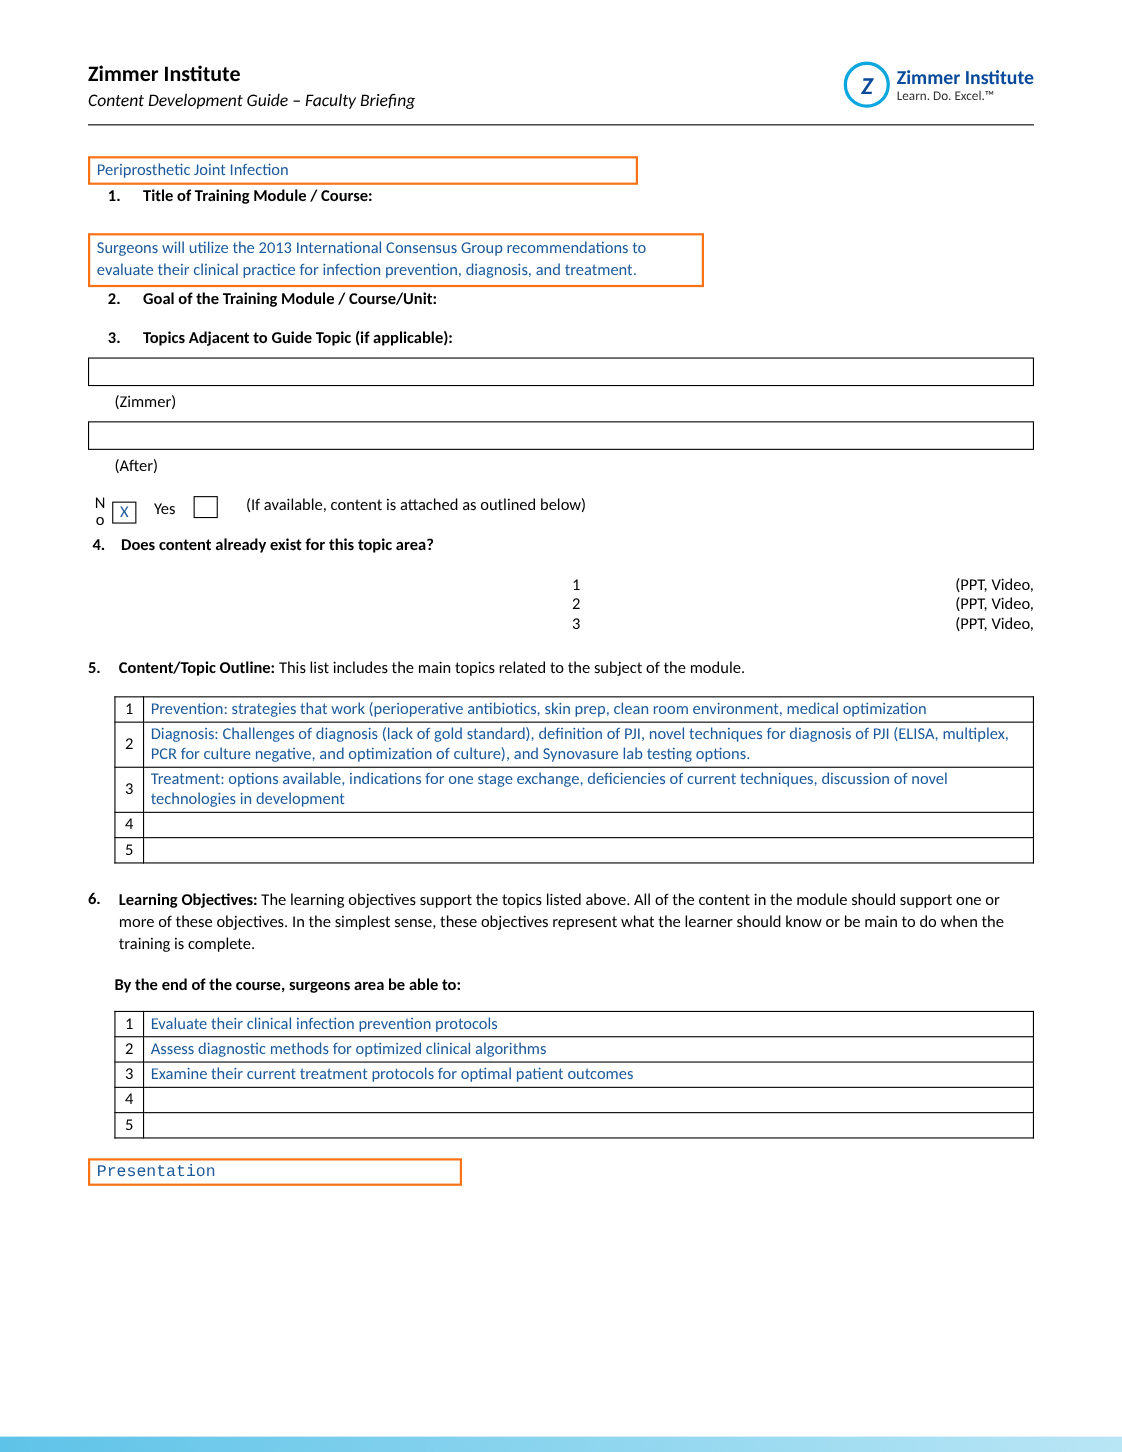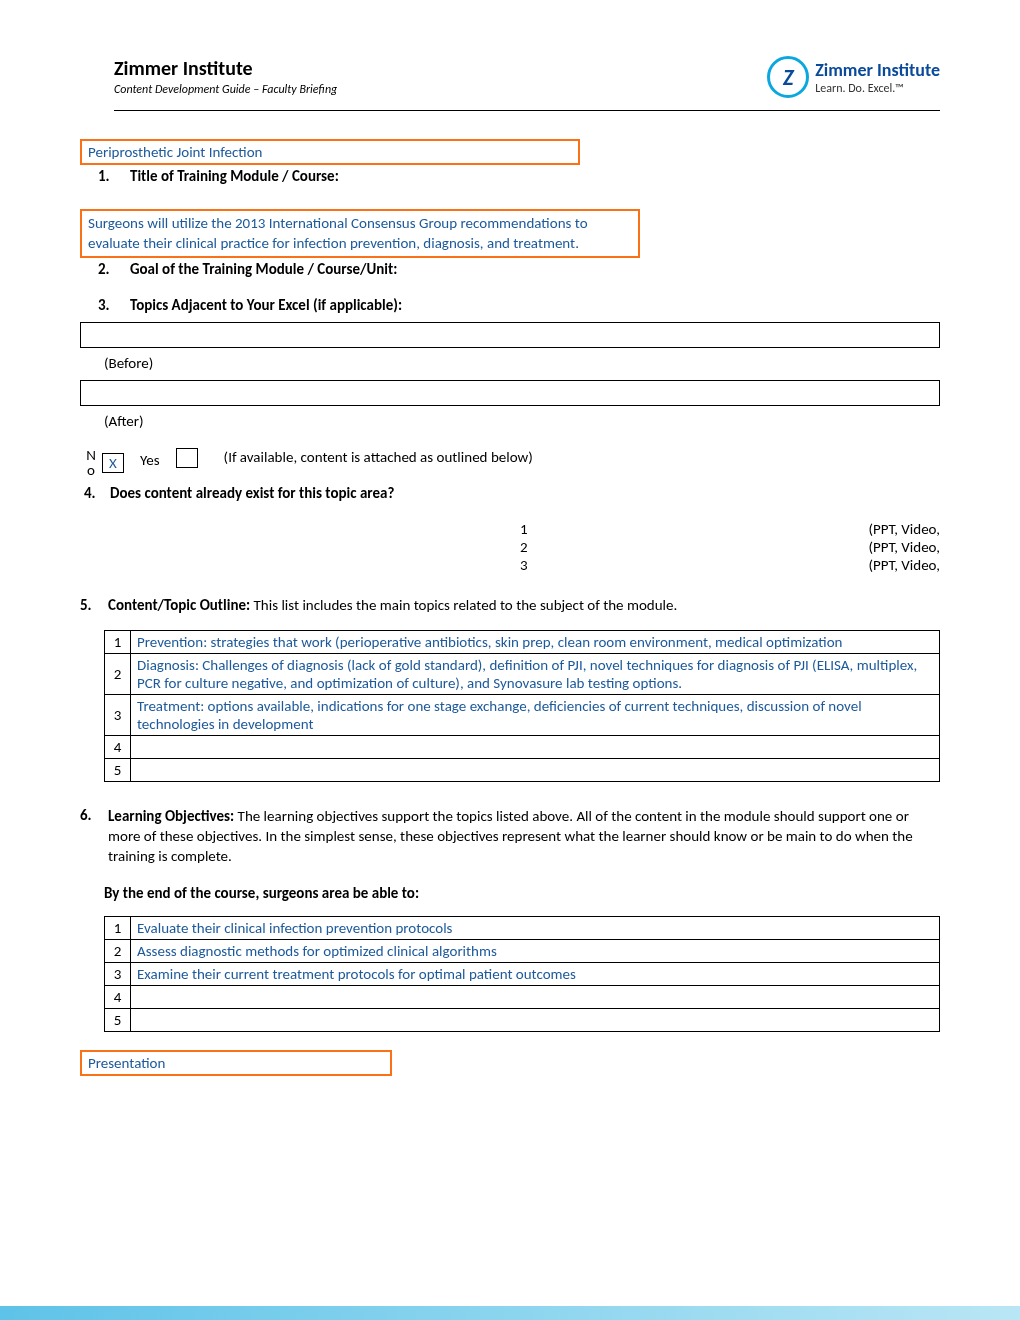--- a/index.html
+++ b/index.html
@@ -15,29 +15,28 @@
     .page {
       padding: 56px 80px 0 80px;
     }
     .header {
       display: flex;
       justify-content: space-between;
       align-items: flex-start;
       padding-bottom: 12px;
       border-bottom: 1px solid #000;
       margin-bottom: 28px;
-      margin-left: 34px;
     }
     .header-left .l1 {
       font-weight: bold;
       font-size: 20px;
     }
     .header-left .l2 {
       font-style: italic;
-      font-size: 12px;
+      font-size: 16px;
       font-weight: 400;
       margin-top: 2px;
     }
     .logo {
       display: flex;
       align-items: center;
       gap: 6px;
     }
     .logo-circle {
       width: 42px; height: 42px;
@@ -61,21 +60,21 @@
     .numbered .num { font-weight: bold; min-width: 18px; }
     .numbered .lbl { font-weight: bold; }
     .numbered .desc { font-weight: normal; }
     .input-box {
       border: 2px solid #f97316;
       padding: 2px 6px;
       color: #1d5a9b;
     }
     .box-500 { width: 500px; }
     .box-590 { width: 560px; }
-    .box-340 { width: 312px; }
+    .box-340 { width: 340px; font-family: Liberation Mono, monospace; }
     .empty-full {
       border: 1px solid #000;
       height: 26px;
       margin: 4px 0 4px 0;
     }
     .before-after { padding-left: 24px; margin-top:6px; }
     .q4-row {
       display:flex; align-items:flex-start; gap:6px; padding-left:4px; margin-top:14px;
     }
     .checkcol { display:flex; flex-direction:column; align-items:center; }
@@ -143,24 +142,24 @@
     <div class="input-box box-590" style="line-height:1.35;">Surgeons will utilize the 2013 International Consensus Group recommendations to evaluate their clinical practice for infection prevention, diagnosis, and treatment.</div>
     <div class="numbered" style="margin-top:2px;">
       <span class="num">2.</span>
       <span class="lbl">Goal of the Training Module / Course/Unit:</span>
     </div>
   </div>
 
   <div class="section">
     <div class="numbered">
       <span class="num">3.</span>
-      <span class="lbl">Topics Adjacent to Your Excel (if applicable):</span>
+      <span class="lbl">Topics Adjacent to Guide Topic (if applicable):</span>
     </div>
     <div class="empty-full" style="margin-top:8px;"></div>
-    <div class="before-after">(Before)</div>
+    <div class="before-after">(Zimmer)</div>
     <div class="empty-full" style="margin-top:8px;"></div>
     <div class="before-after">(After)</div>
   </div>
 
   <div class="section">
     <div class="q4-row">
       <div class="checkcol">
         <div style="display:flex;align-items:center;gap:4px;">
           <span class="cb-label" style="width:14px;">N<br>o</span>
           <div class="checkbox">X</div>

